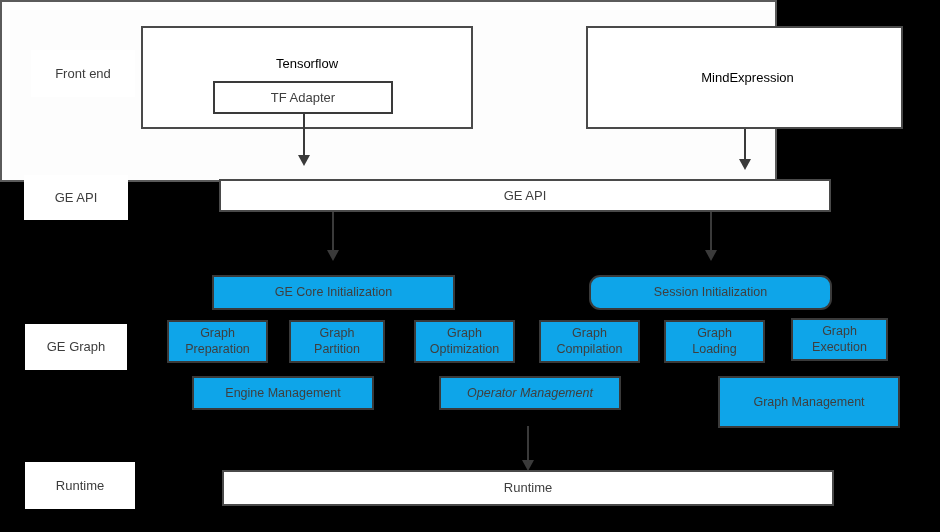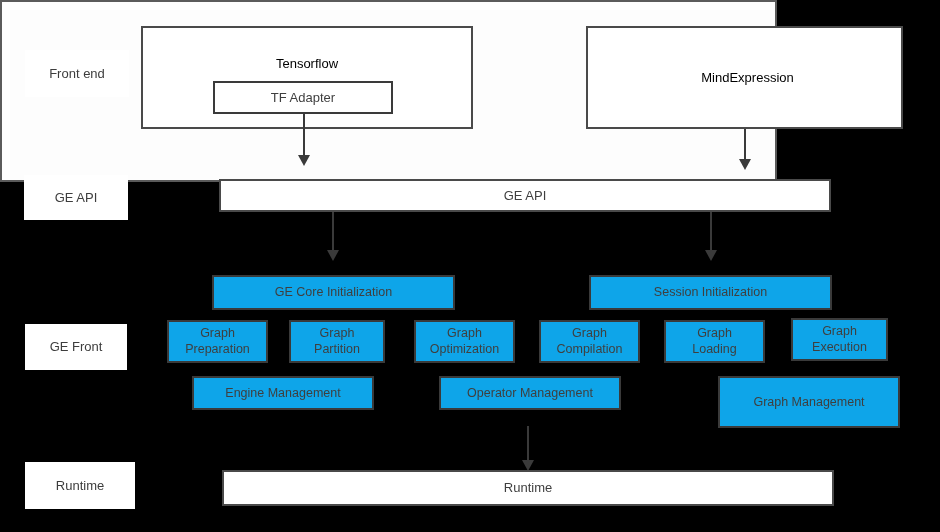--- a/index.html
+++ b/index.html
@@ -91,30 +91,30 @@
     border-left: 6px solid transparent;
     border-right: 6px solid transparent;
     border-top: 11px solid #3a3a3a;
   }
 </style>
 </head>
 <body>
 
 <div id="canvas">
 
-  <div class="node layer-label" style="left:25px; top:50px; width:104px; height:47px;">
+  <div class="node layer-label" style="left:31px; top:50px; width:104px; height:47px;">
     <span>Front end</span>
   </div>
 
   <div class="node layer-label" style="left:24px; top:175px; width:104px; height:45px;">
     <span>GE API</span>
   </div>
 
   <div class="node layer-label" style="left:25px; top:324px; width:102px; height:46px;">
-    <span>GE Front</span>
+    <span>GE Graph</span>
   </div>
 
   <div class="node layer-label" style="left:25px; top:462px; width:110px; height:47px;">
     <span>Runtime</span>
   </div>
 
   <div class="node framework" style="left:141px; top:26px; width:332px; height:103px;">
     <span class="caption">Tensorflow</span>
   </div>
 
@@ -141,21 +141,21 @@
 
   <div class="arrow-line" style="left:710px; top:212px; height:40px;"></div>
   <div class="arrow-head" style="left:705px; top:250px;"></div>
 
   <div class="container" style="left:141px; top:248px; width:773px; height:178px;">
 
     <div class="node core-box" style="left:212px; top:275px; width:243px; height:35px;">
       <span>GE Core Initialization</span>
     </div>
 
-    <div class="node core-box" style="left:589px; top:275px; width:243px; height:35px;">
+    <div class="node core-box" style="left:589px; top:275px; width:243px; height:35px;border-radius:11px;">
       <span>Session Initialization</span>
     </div>
 
     <div class="node core-box two-line" style="left:167px; top:320px; width:101px; height:43px;">
       <span>Graph
 Preparation</span>
     </div>
 
     <div class="node core-box two-line" style="left:289px; top:320px; width:96px; height:43px;">
       <span>Graph
@@ -179,21 +179,21 @@
 
     <div class="node core-box two-line" style="left:791px; top:318px; width:97px; height:43px;">
       <span>Graph
 Execution</span>
     </div>
 
     <div class="node core-box" style="left:192px; top:376px; width:182px; height:34px;">
       <span>Engine Management</span>
     </div>
 
-    <div class="node core-box" style="left:439px; top:376px; width:182px; height:34px;">
+    <div class="node core-box" style="left:439px; top:376px; width:182px; height:34px;font-style:italic;">
       <span>Operator Management</span>
     </div>
 
     <div class="node core-box" style="left:718px; top:376px; width:182px; height:52px;">
       <span>Graph Management</span>
     </div>
   </div>
 
   <div class="arrow-line" style="left:527px; top:426px; height:36px;"></div>
   <div class="arrow-head" style="left:522px; top:460px;"></div>

